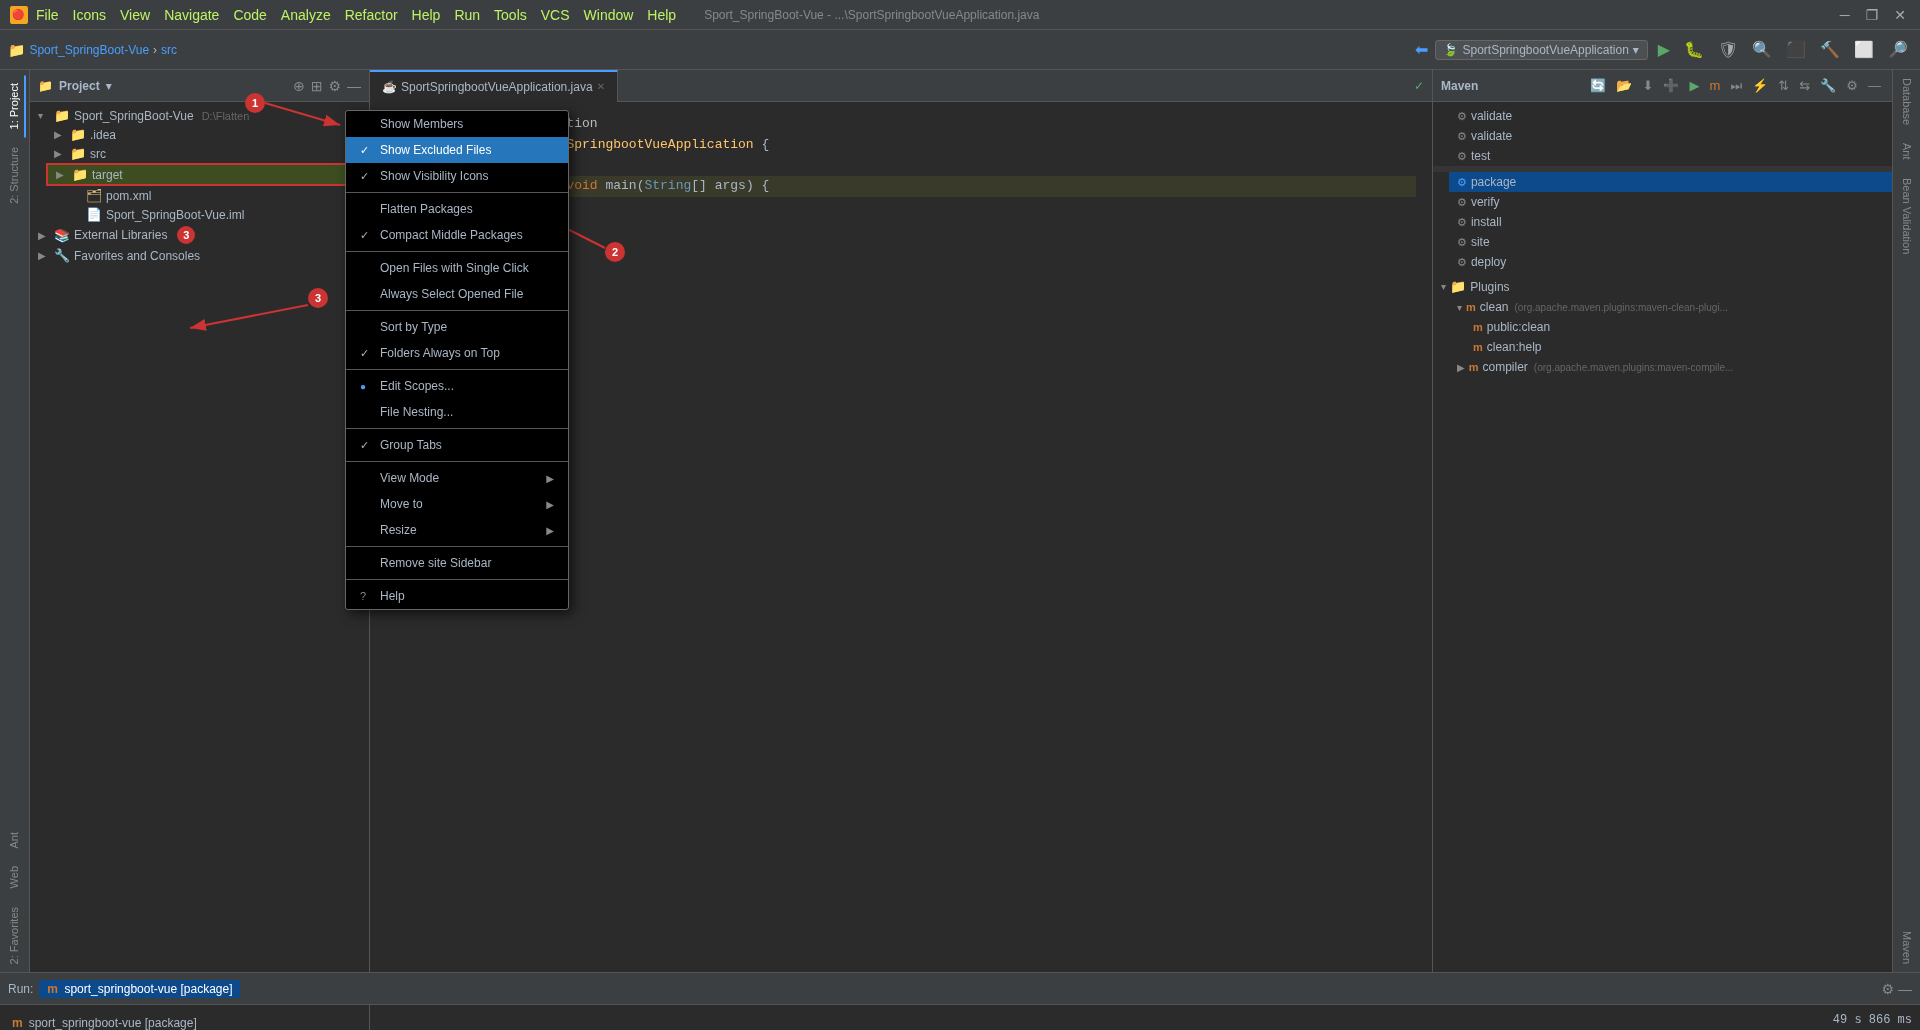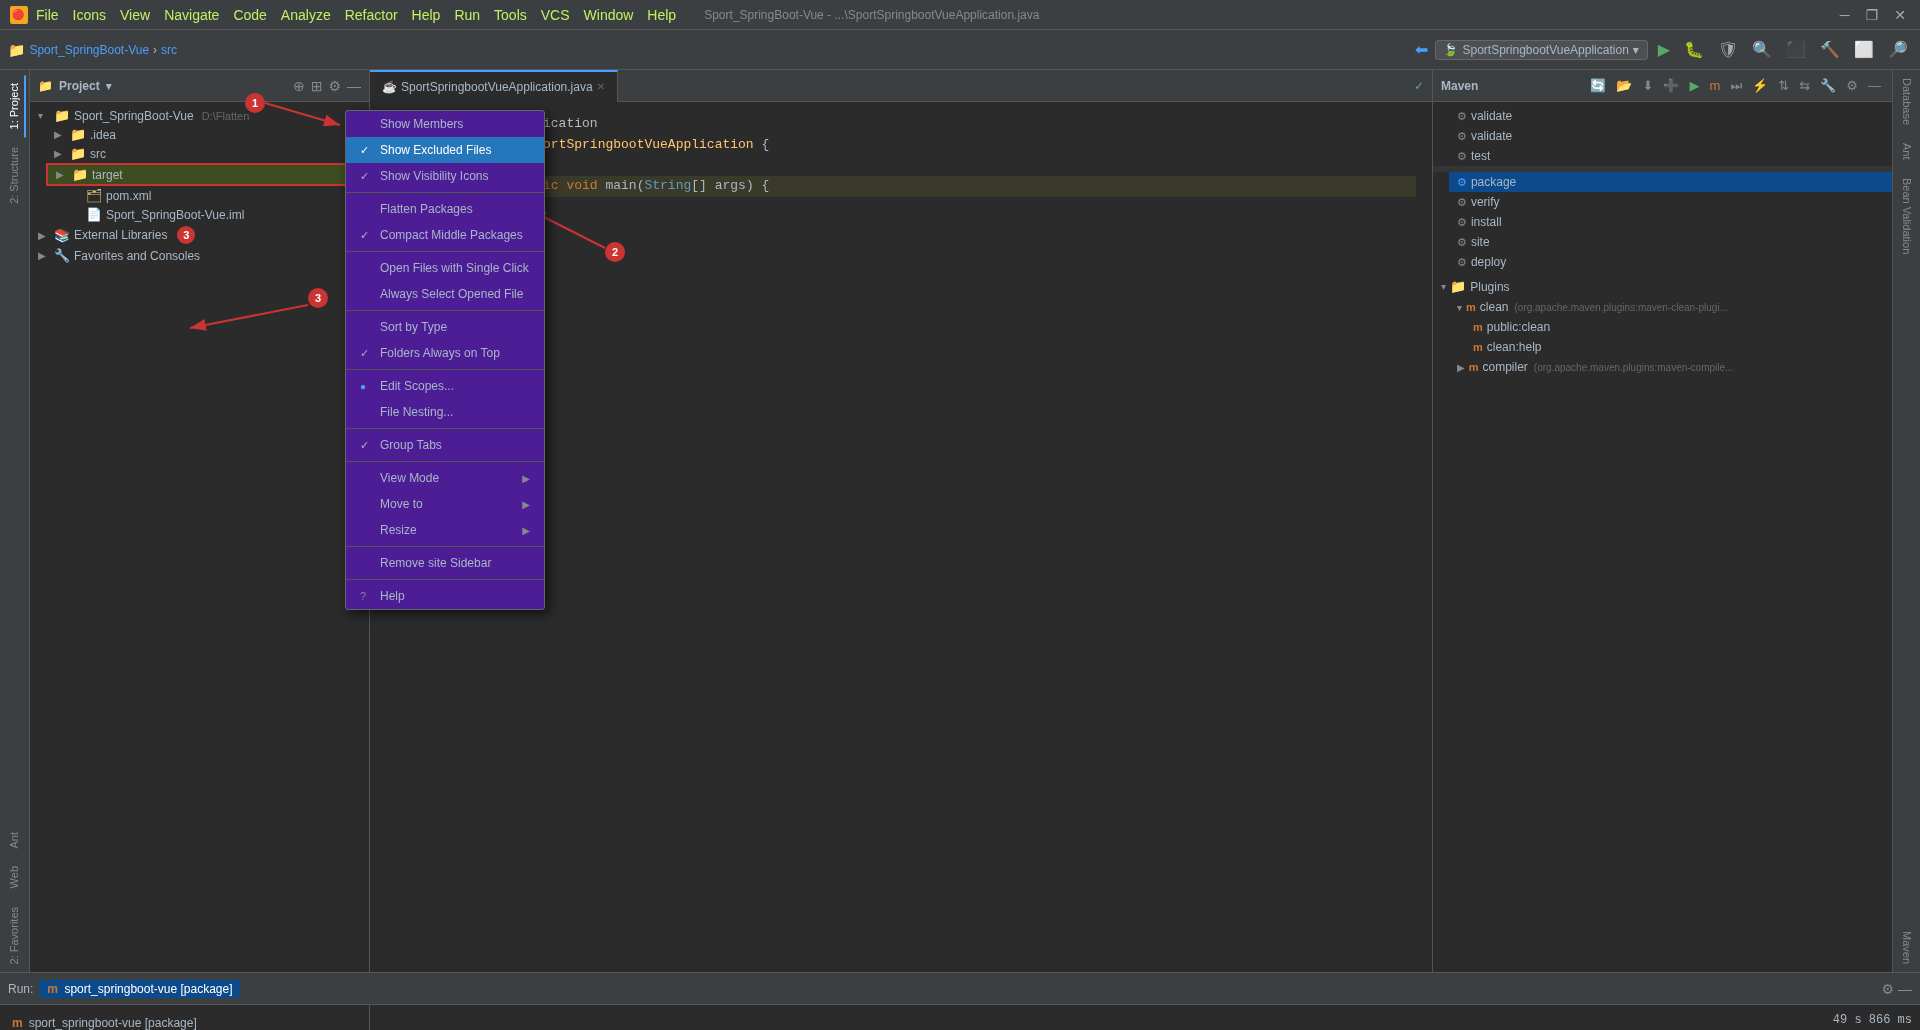--- a/index.html
+++ b/index.html
@@ -84,21 +84,21 @@
     .bottom-header { background: #3c3f41; height: 32px; display: flex; align-items: center; padding: 0 8px; gap: 6px; border-bottom: 1px solid #555; }
     .bottom-run-label { font-size: 12px; color: #a9b7c6; }
     .bottom-tab { font-size: 12px; color: #888; padding: 2px 8px; border-radius: 2px; cursor: pointer; }
     .bottom-tab.active { background: #0d4a8c; color: #fff; }
     .bottom-content { flex: 1; display: flex; }
     .bottom-left { width: 370px; background: #2b2b2b; border-right: 1px solid #555; padding: 8px; }
     .run-item { display: flex; align-items: center; gap: 6px; font-size: 12px; color: #a9b7c6; padding: 3px 4px; }
     .bottom-right { flex: 1; background: #2b2b2b; font-family: 'Courier New', monospace; font-size: 12px; padding: 8px; color: #a9b7c6; overflow: auto; }
 
     
-    .context-menu { position: absolute; top: 110px; left: 345px; width: 200px; background: #4c1d95; border: 1px solid #666; box-shadow: 4px 4px 12px rgba(0,0,0,0.6); z-index: 1000; border-radius: 3px; }
+    .context-menu { position: absolute; top: 110px; left: 345px; width: 224px; background: #000000; border: 1px solid #666; box-shadow: 4px 4px 12px rgba(0,0,0,0.6); z-index: 1000; border-radius: 3px; }
     .menu-item { display: flex; align-items: center; padding: 6px 14px; font-size: 12px; color: #a9b7c6; cursor: pointer; gap: 6px; position: relative; }
     .menu-item.highlighted { background: #2676bb; color: #fff; }
     .menu-check { width: 14px; color: #a9b7c6; font-size: 11px; }
     .menu-check.empty { width: 14px; }
     .menu-radio { width: 14px; color: #4a9eff; font-size: 10px; }
     .menu-arrow { margin-left: auto; font-size: 10px; color: #888; }
     .menu-separator { height: 1px; background: #555; margin: 3px 0; }
 
     
     .num-badge { display: inline-flex; align-items: center; justify-content: center; width: 18px; height: 18px; border-radius: 50%; background: #cc3333; color: #fff; font-size: 11px; font-weight: bold; margin-left: 4px; }

